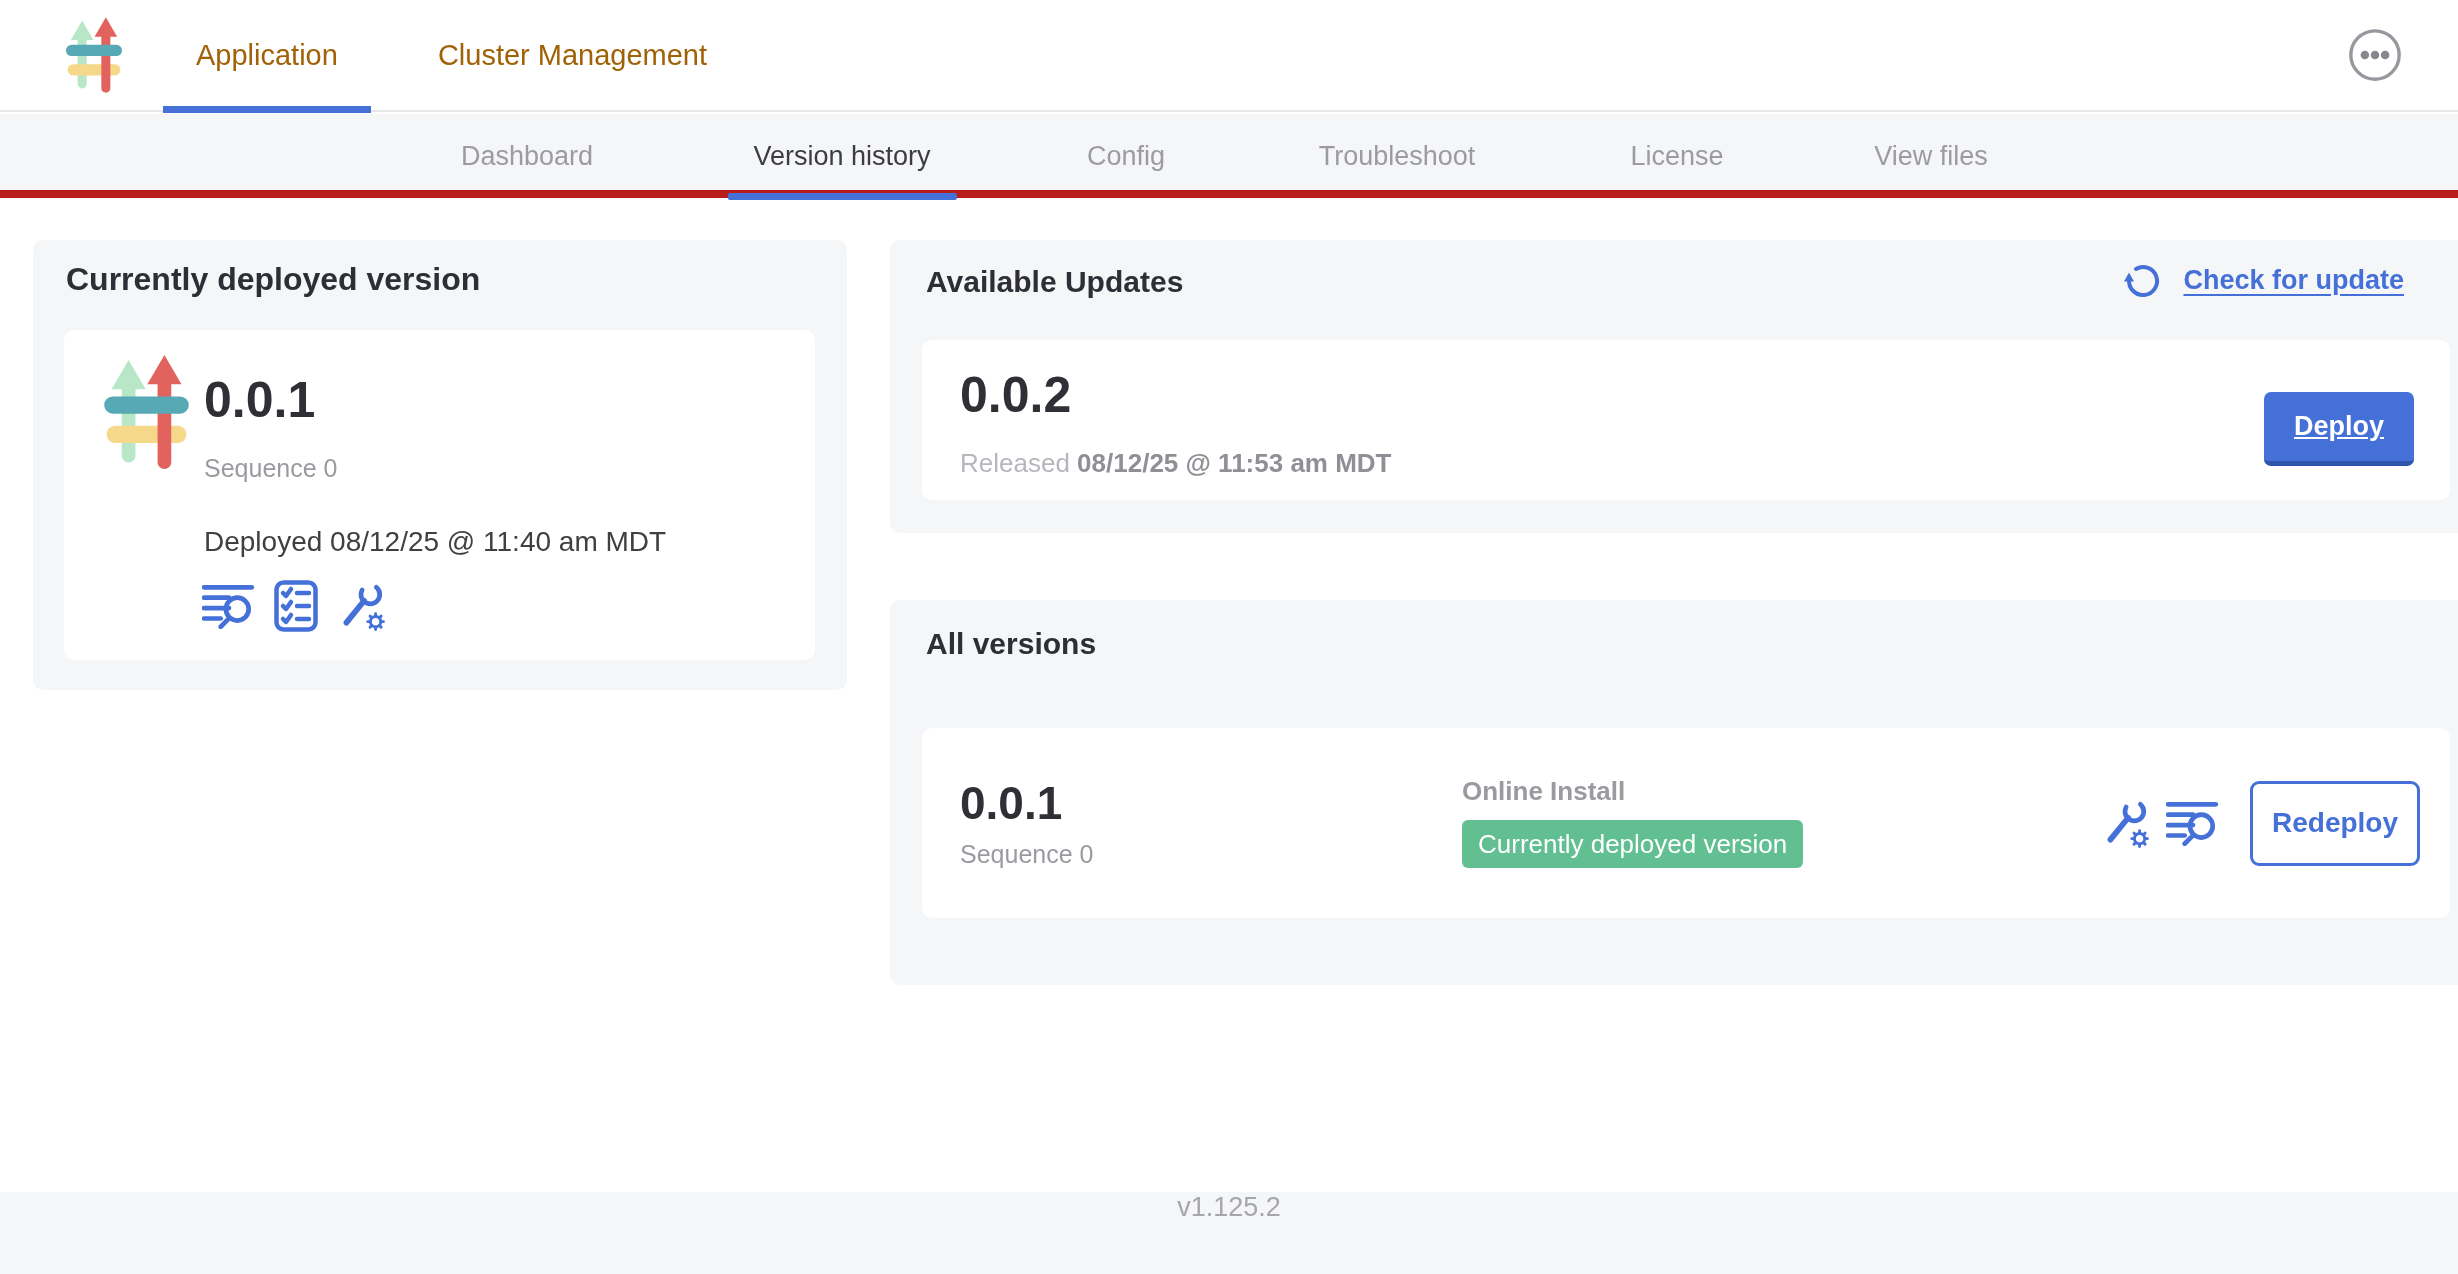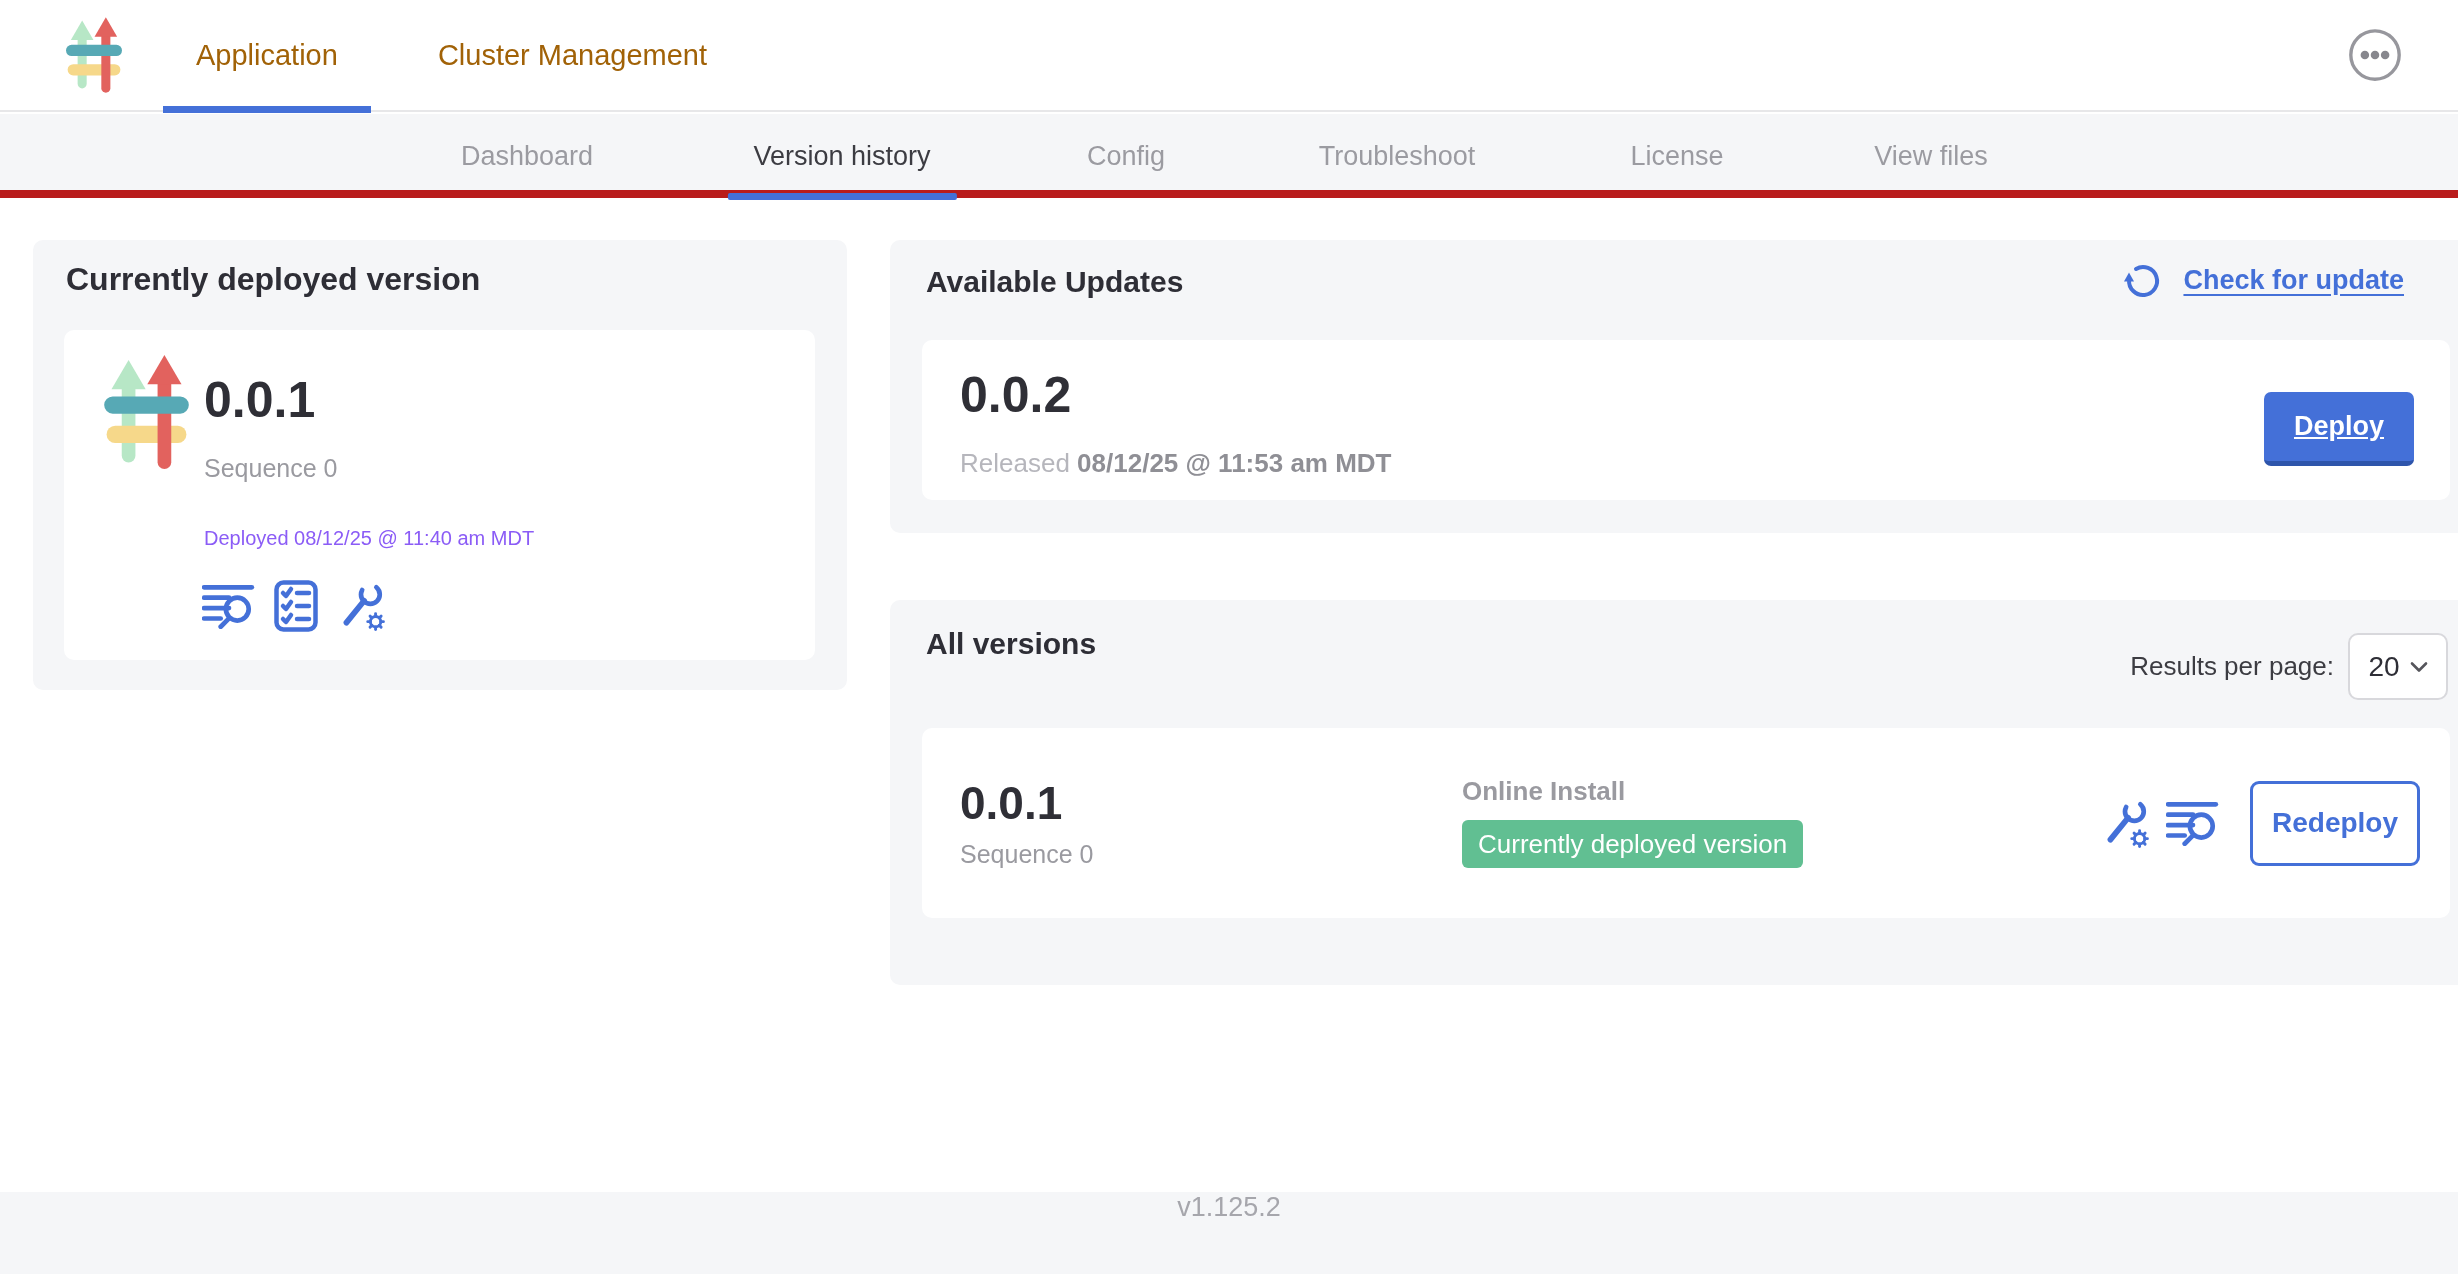--- a/index.html
+++ b/index.html
@@ -32,21 +32,21 @@
   .panel-title { position:absolute; font-weight:700; color:#2e2e36; line-height:1.2; }
   .card { position:absolute; background:#fff; border-radius:10px; }
 
   
   .p-deployed { left:33px; top:240px; width:814px; height:450px; }
   .p-deployed .panel-title { left:33px; top:20px; font-size:32px; }
   .dv-card { left:31px; top:90px; width:751px; height:330px; }
   .dv-logo { position:absolute; left:40px; top:25px; width:85px; height:114px; }
   .dv-version { position:absolute; left:140px; top:45px; font-size:50px; font-weight:700; color:#2f2f36; line-height:1; }
   .dv-seq { position:absolute; left:140px; top:126px; font-size:25px; color:#9a9aa0; line-height:1; }
-  .dv-date { position:absolute; left:140px; top:198px; font-size:20px; color:#8b5cf6; line-height:1; }
+  .dv-date { position:absolute; left:140px; top:198px; font-size:28px; color:#404040; line-height:1; }
   .dv-icons { position:absolute; left:138px; top:250px; display:flex; align-items:center; gap:18px; }
   .dv-icons svg, .row-icons svg { cursor:pointer; }
 
   
   .p-updates { left:890px; top:240px; width:1590px; height:293px; }
   .p-updates .panel-title { left:36px; top:24px; font-size:30px; }
   .check-link { position:absolute; right:76px; top:20px; display:flex; align-items:center; gap:20px;
                 color:#4470d8; font-size:27px; font-weight:700; cursor:pointer; }
   .check-link .link-text { text-decoration:underline; text-underline-offset:5px; }
   .uv-card { left:32px; top:100px; width:1528px; height:160px; }
@@ -185,29 +185,20 @@
       <div class="uv-released">
         <span>Released</span>
         <b>08/12/25 @ 11:53 am MDT</b>
       </div>
       <button class="deploy-btn">Deploy</button>
     </div>
   </div>
 
   <div class="panel p-versions">
     <div class="panel-title">All versions</div>
-    <div class="results">
-      <span class="results-label">Results per page:</span>
-      <div class="results-select">
-        <span>20</span>
-        <svg width="18" height="12" viewBox="0 0 18 12" fill="none" stroke="#55555b" stroke-width="2.6" stroke-linecap="round" stroke-linejoin="round">
-          <polyline points="2,2.5 9,9.5 16,2.5"></polyline>
-        </svg>
-      </div>
-    </div>
     <div class="card row-card">
       <div class="row-col1">
         <div class="row-version">0.0.1</div>
         <div class="row-seq">Sequence 0</div>
       </div>
       <div class="row-col2">
         <div class="row-install">Online Install</div>
         <div class="row-badge">Currently deployed version</div>
       </div>
       <div class="row-icons">

